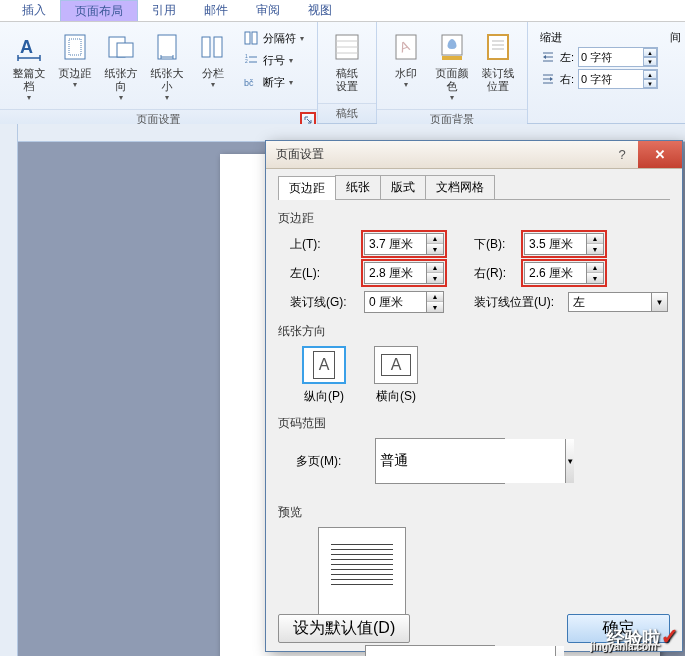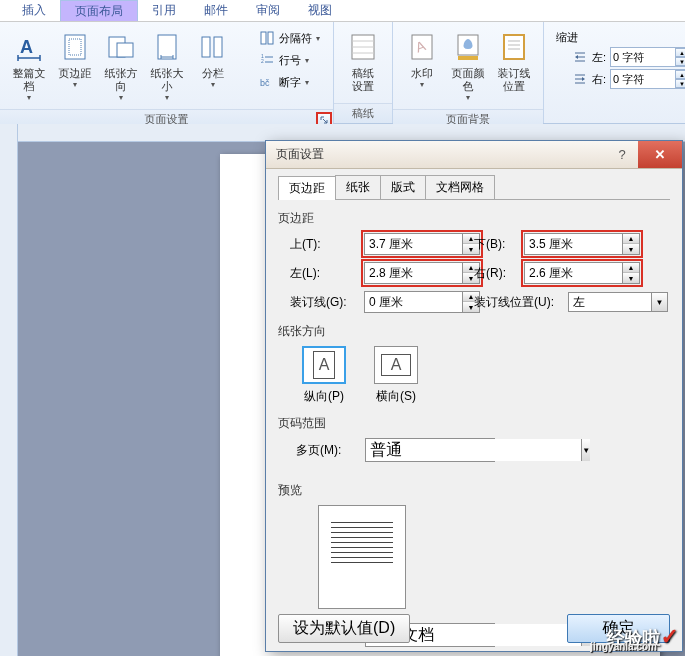--- a/index.html
+++ b/index.html
@@ -77,21 +77,21 @@
       display: flex; align-items: center; justify-content: center;
     }
     .ribbon-btn-label { font-size: 11px; color: #333; text-align: center; line-height: 13px; }
     .ribbon-dd { font-size: 8px; color: #555; }
     
     .ribbon-small-stack { display: flex; flex-direction: column; gap: 2px; padding: 2px 4px; }
     .ribbon-btn-small {
       display: flex; align-items: center; gap: 4px; cursor: pointer;
       padding: 1px 2px; font-size: 11px; border: 1px solid transparent;
     }
-    .ribbon-icon-small { width: 16px; height: 16px; display:flex;align-items:center;justify-content:center;margin-left:16px; }
+    .ribbon-icon-small { width: 16px; height: 16px; display:flex;align-items:center;justify-content:center; }
     
     .indent-stack { display:flex;flex-direction:column;gap:2px;padding:4px 6px; }
     .indent-row { display:flex;align-items:center;gap:4px;font-size:11px; }
     .indent-spin { display:flex;align-items:center;border:1px solid #9fb6d4;background:#fff; }
     .indent-spin input { width:64px;border:none;font-size:11px;padding:1px 2px;outline:none; }
     .spin-btns { display:flex;flex-direction:column; }
     .spin-btn { width:14px;height:9px;background:linear-gradient(#f7fbff,#d9e6f5);border:1px solid #9fb6d4;font-size:6px;display:flex;align-items:center;justify-content:center;cursor:pointer;line-height:1; }
     
     
     .dialog-launcher {
@@ -140,42 +140,42 @@
       background:#f0f0f0; cursor:pointer;
       font-size:12px;
       margin-right:-1px;
       position:relative;
     }
     .tab.active { background:#fff; top:1px; }
     
     .fieldset-label { font-size:12px; margin:10px 0 6px; color:#333; }
     .margin-grid { display:grid; grid-template-columns: 74px 110px 50px 110px; row-gap:7px; align-items:center; margin-left:12px; }
     .margin-grid label { font-size:12px; }
-    .num-spin { display:flex;align-items:stretch;border:1px solid #8f8f8f;background:#fff;width:116px; }
+    .num-spin { display:flex;align-items:stretch;border:1px solid #8f8f8f;background:#fff;width:80px; }
     .num-spin.hl { outline:2px solid #d93025; outline-offset:1px; }
     .num-spin input { flex:1; border:none; padding:2px 4px; font-size:12px; outline:none; text-align:left; width:60px; }
     .num-spin .spin-btns2 { display:flex;flex-direction:column;border-left:1px solid #8f8f8f; }
     .spin-btn2 { width:16px;height:10px;background:linear-gradient(#fefefe,#d9d9d9);display:flex;align-items:center;justify-content:center;font-size:7px;cursor:pointer;border-bottom:1px solid #bfbfbf;line-height:1; }
     .spin-btn2:last-child{border-bottom:none;}
     
     .gutter-row { display:grid; grid-template-columns:74px 110px 94px 110px; align-items:center;margin:7px 0 0 12px; }
     .select { display:flex;border:1px solid #8f8f8f;background:#fff;width:100px; }
     .select input { border:none;flex:1;padding:2px 4px;font-size:12px;outline:none;width:60px; }
     .select .dd { width:16px;background:linear-gradient(#fefefe,#d9d9d9);border-left:1px solid #8f8f8f;display:flex;align-items:center;justify-content:center;font-size:8px;cursor:pointer; }
     
     .orient-row { display:flex; gap:16px; margin:6px 0 0 18px; }
     .orient-box { width:56px;display:flex;flex-direction:column;align-items:center;gap:4px;cursor:pointer; }
     .orient-thumb { width:44px;height:38px;border:1px solid #8f8f8f;background:#fff;display:flex;align-items:center;justify-content:center;padding:4px; }
     .orient-thumb.sel { border:2px solid #3aa0e8; }
     .orient-inner-p { width:22px;height:28px;border:1px solid #555;display:flex;align-items:center;justify-content:center;font-size:16px;color:#555; }
     .orient-inner-l { width:30px;height:22px;border:1px solid #555;display:flex;align-items:center;justify-content:center;font-size:16px;color:#555; }
     
-    .multi-row { display:flex;align-items:center;gap:24px;margin:6px 0 0 18px; }
+    .multi-row { display:flex;align-items:center;gap:34px;margin:6px 0 0 18px; }
     .select-wide { display:flex;border:1px solid #8f8f8f;background:#fff;width:130px; }
-    .select-wide input { border:none;flex:1;padding:2px 4px;font-size:16px;outline:none; }
+    .select-wide input { border:none;flex:1;padding:14px 4px;font-size:14px;outline:none; }
     .select-wide .dd { width:18px;background:linear-gradient(#fefefe,#d9d9d9);border-left:1px solid #8f8f8f;display:flex;align-items:center;justify-content:center;font-size:8px;cursor:pointer; }
     
     .preview-box { width:88px;height:104px;border:1px solid #8f8f8f;background:#fff;margin:4px 0 0 40px;padding:16px 12px;display:flex;flex-direction:column;gap:4px; }
     .preview-line { height:1px;background:#444; }
     
     .apply-row { display:flex;align-items:center;gap:14px;margin:14px 0 0 18px; }
     
     .dialog-footer { position:absolute;bottom:8px;left:12px;right:12px;display:flex;justify-content:space-between;align-items:center; }
     .dlg-btn { padding:3px 14px;border:1px solid #8f8f8f;background:linear-gradient(#fefefe,#e2e2e2);cursor:pointer;font-size:16px;border-radius:2px; }
     .dlg-btn.primary { border:1px solid #3e79b4;background:linear-gradient(#e6f2ff,#bcd8f4); width:103px;text-align:center; }

